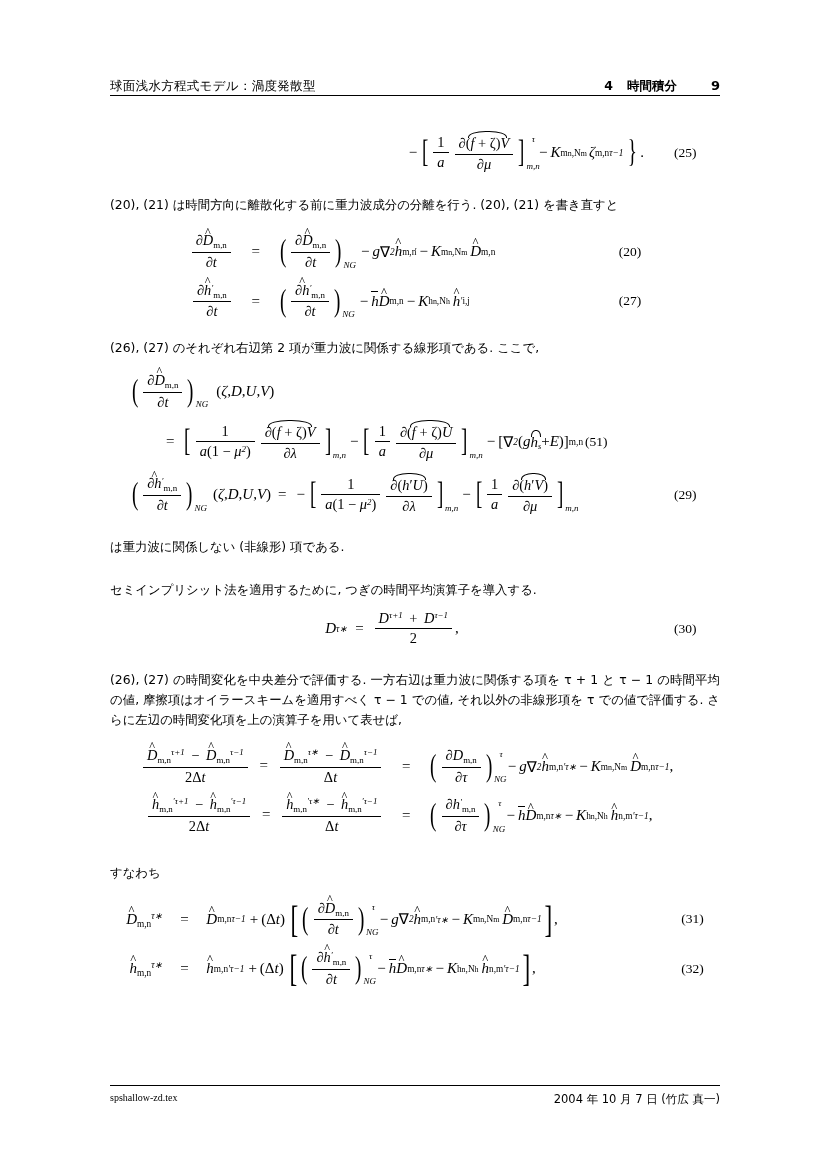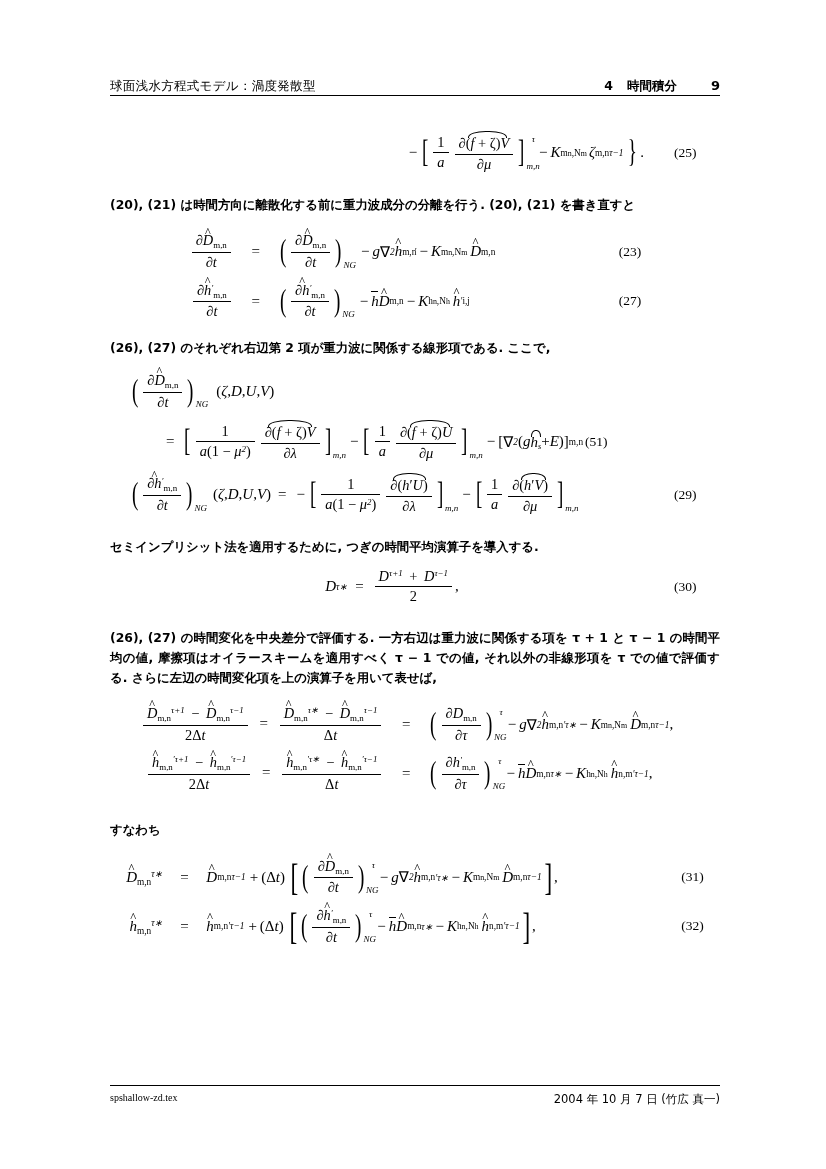--- a/index.html
+++ b/index.html
@@ -67,21 +67,20 @@
   }
   .footer .left { font-family: "Liberation Serif", serif; font-size: 10px; text-align: right; }
 
   
   .para {
     font-family: "DejaVu Sans", sans-serif;
     font-size: 12.4px;
     line-height: 1.62;
     text-align: justify;
     margin: 22px 0 10px 0;
-    font-weight: bold;
   }
   .para.tight { margin-top: 8px; }
 
   
   .eqrow {
     position: relative;
     display: flex;
     align-items: center;
     margin: 10px 0;
     min-height: 30px;
@@ -294,21 +293,21 @@
                 <span class="hat it">h</span>
                 <span class="sub">m,n</span>
                 <span class="sup" style="margin-left:-2px;">′</span>
               <span class="op">−</span>
               <span class="it">K</span>
                 <span class="sub">m<span style="font-size:0.85em;">n</span>,N<span style="font-size:0.85em;">m</span></span>
               <span class="hat it" style="margin-left:3px;">D</span>
                 <span class="sub">m,n</span>
             </span>
           </div>
-          <div class="eqcell num">(23)</div>
+          <div class="eqcell num">(20)</div>
         </div>
         <div class="eqline">
           <div class="eqcell lhs">
             <span class="frac">
               <span class="num"><span class="rm">∂</span><span class="hat it">h</span><span class="sup" style="vertical-align:0.45em;">′</span><span class="sub">m,n</span></span>
               <span class="den"><span class="rm">∂</span><span class="it">t</span></span>
             </span>
           </div>
           <div class="eqcell rel"><span class="rm">=</span></div>
           <div class="eqcell rhs">
@@ -441,20 +440,21 @@
               <span class="den"><span class="rm">∂</span><span class="it">μ</span></span>
             </span>
           </span>
           <span class="delim">]</span>
           <span class="postsub">m,n</span>
         </span>
       </div>
       <div class="eqnum">(29)</div>
     </div>
 
+    <div class="para">は重力波に関係しない (非線形) 項である.</div>
 
     <div class="para" style="margin-top:22px;">セミインプリシット法を適用するために, つぎの時間平均演算子を導入する.</div>
 
     <div class="eqrow">
       <div class="eqbody">
         <span class="grp">
           <span class="it">D</span>
             <span class="sup">τ∗</span>
           <span class="rm" style="margin:0 8px;">=</span>
           <span class="frac">

